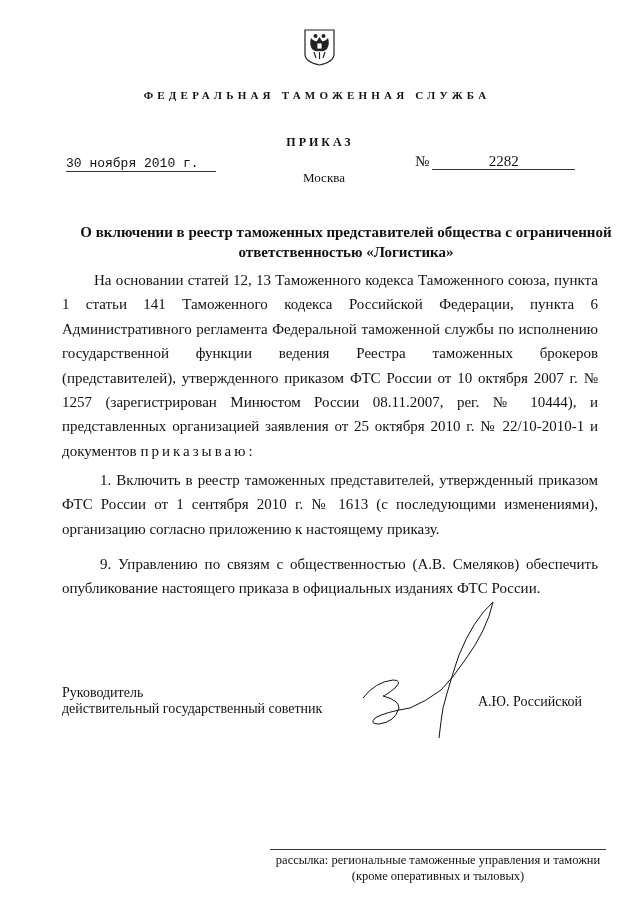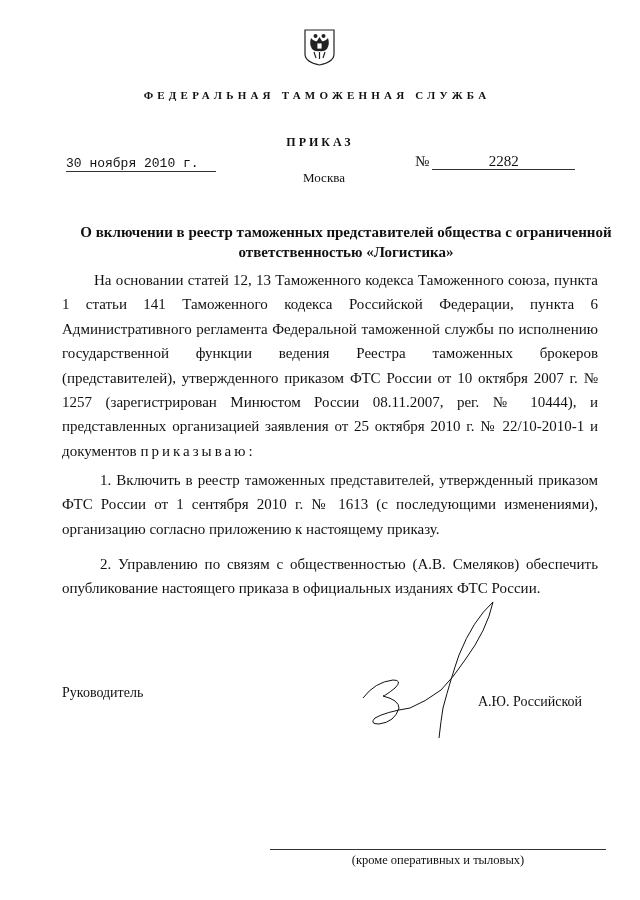--- a/index.html
+++ b/index.html
@@ -46,32 +46,34 @@
 <div class="abs num-wrap">
   <span class="num-label">№</span><span class="num-val">2282</span>
 </div>
 <div class="abs city">Москва</div>
 
 <div class="abs subject">О включении в реестр таможенных представителей общества с ограниченной ответственностью «Логистика»</div>
 
 <div class="abs para p1"><span>На основании статей 12, 13 Таможенного кодекса Таможенного союза, пункта 1 статьи 141 Таможенного кодекса Российской Федерации, пункта 6 Административного регламента Федеральной таможенной службы по исполнению государственной функции ведения Реестра таможенных брокеров (представителей), утвержденного приказом ФТС России от 10 октября 2007 г. № 1257 (зарегистрирован Минюстом России 08.11.2007, рег. № 10444), и представленных организацией заявления от 25 октября 2010 г. № 22/10-2010-1 и документов </span><span class="spaced">приказываю:</span></div>
 
 <div class="abs para i1">1. Включить в реестр таможенных представителей, утвержденный приказом ФТС России от 1 сентября 2010 г. № 1613 (с последующими изменениями), организацию согласно приложению к настоящему приказу.</div>
-<div class="abs para i2">2. Управлению по связям с общественностью (А.В. Смеляков) обеспечить опубликование настоящего приказа в официальных изданиях ФТС России.</div>
+<div class="abs para i2">9. Управлению по связям с общественностью (А.В. Смеляков) обеспечить опубликование настоящего приказа в официальных изданиях ФТС России.</div>
 
 <div class="abs sign-block">
   <div>Руководитель</div>
+  <div>действительный государственный советник</div>
 </div>
 
 <div class="abs signature">
   <svg width="140" height="140" viewBox="0 0 140 140">
     <path d="M138 2 Q118 20 104 55 Q96 78 88 108 Q86 120 84 138" fill="none" stroke="#111" stroke-width="1"></path>
     <path d="M138 2 Q132 30 110 60 Q98 78 86 90 Q70 102 55 108" fill="none" stroke="#111" stroke-width="1"></path>
     <path d="M8 98 Q20 82 38 80 Q48 80 40 88 Q30 96 28 96 Q44 100 44 108 Q40 122 24 124 Q14 124 20 118 Q30 112 55 108" fill="none" stroke="#111" stroke-width="1"></path>
   </svg>
 </div>
 
 <div class="abs signer">А.Ю. Российской</div>
 
 <div class="abs dist-line"></div>
 <div class="abs dist">
+  <div>рассылка: региональные таможенные управления и таможни</div>
   <div>(кроме оперативных и тыловых)</div>
 </div>
 
 </body></html>

